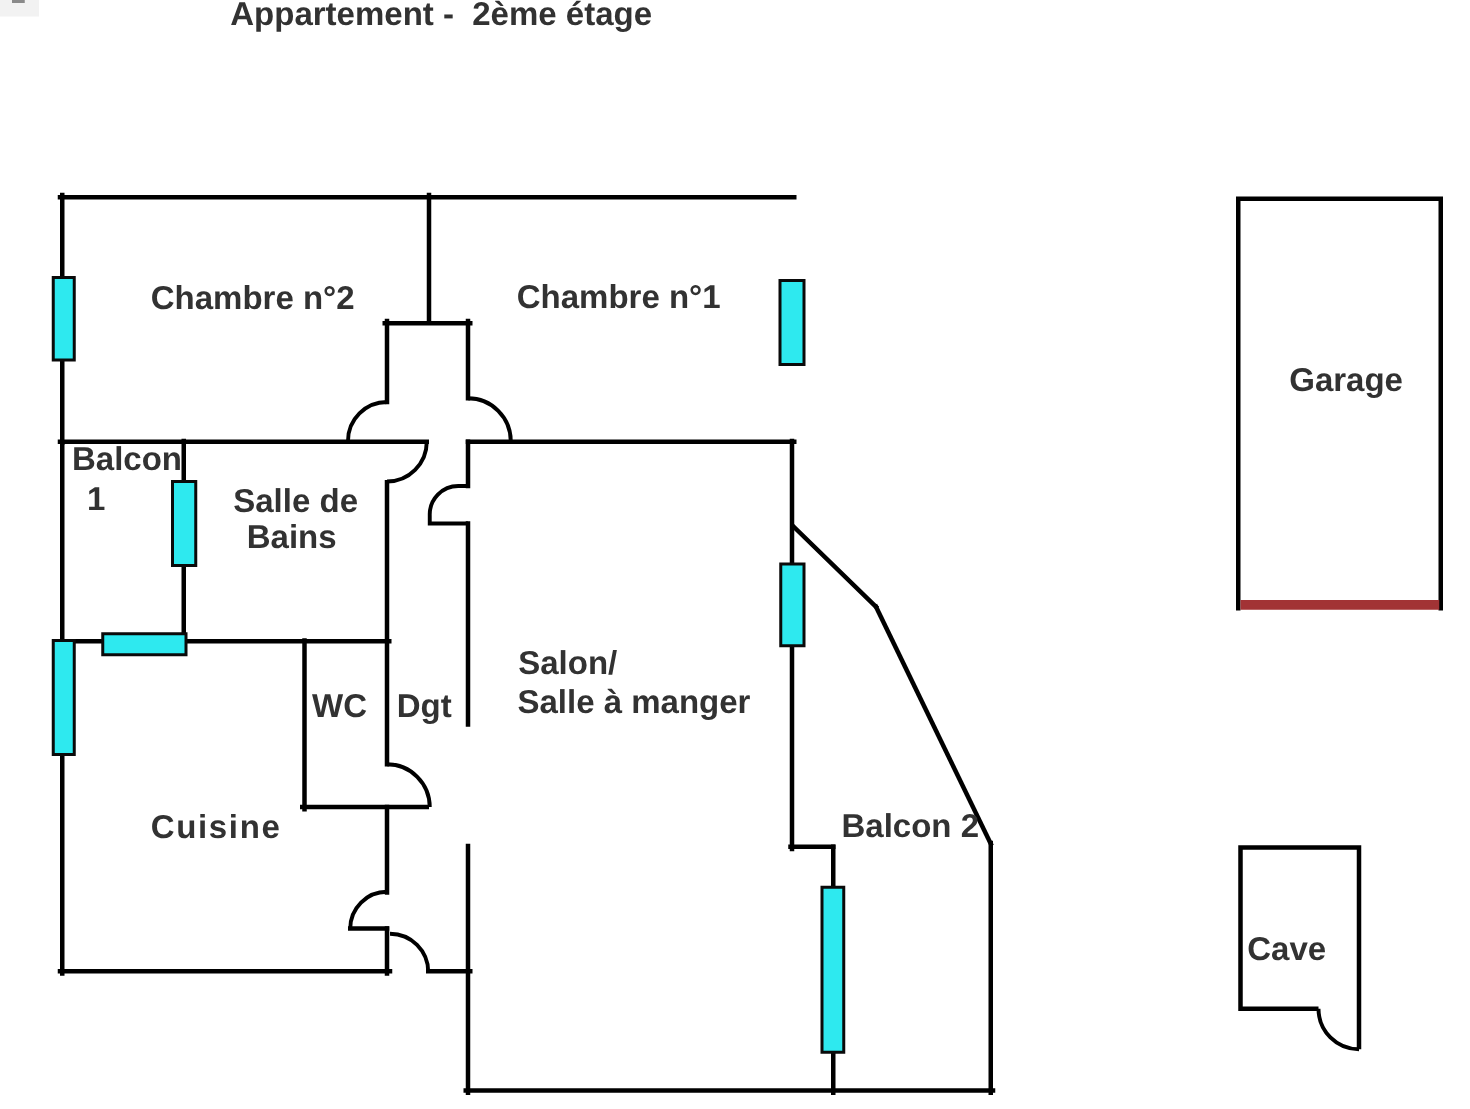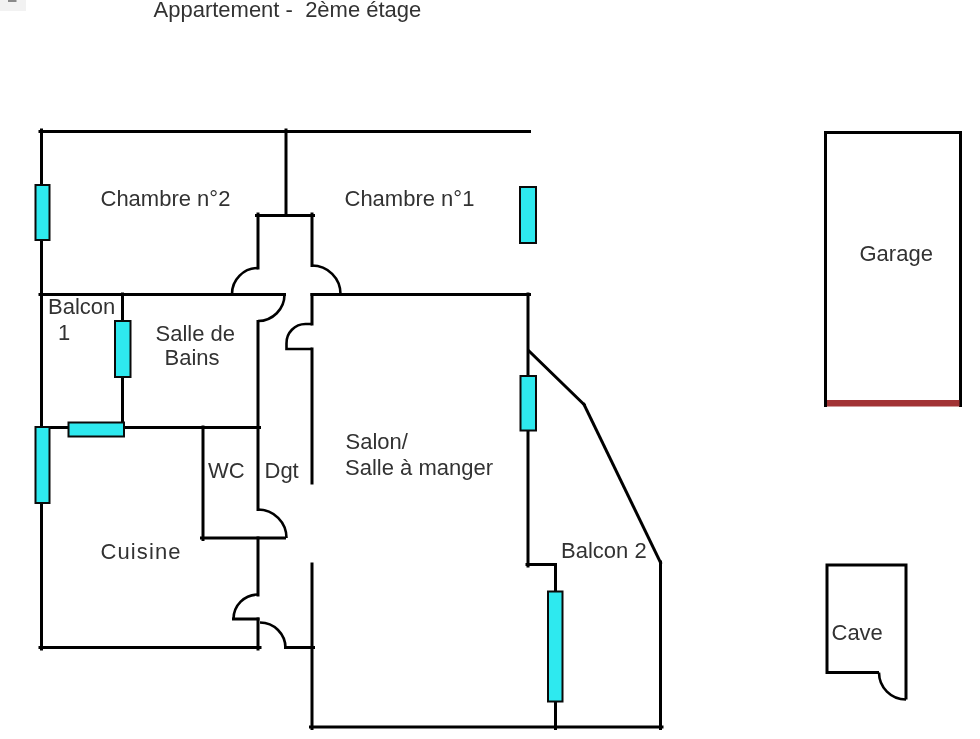--- a/index.html
+++ b/index.html
@@ -1,17 +1,17 @@
 <!DOCTYPE html>
 <html><head>
 <meta charset="utf-8">
 <style>
   html,body{margin:0;padding:0;background:#ffffff;}
   .page{position:relative;width:980px;height:739px;background:#ffffff;overflow:hidden;
-        font-family:"Liberation Sans", sans-serif;color:#333333;}
+        font-family:"Liberation Sans", sans-serif;color:#333333;font-weight:bold;}
   svg{position:absolute;left:0;top:0;}
   text{font-family:"Liberation Sans", sans-serif;font-size:22px;fill:#323232;}
 </style>
 </head>
 <body>
 <div class="page">
 <svg width="980" height="739" viewBox="0 0 980 739">
 
   <rect x="0" y="0" width="980" height="739" fill="#ffffff"></rect>
 

